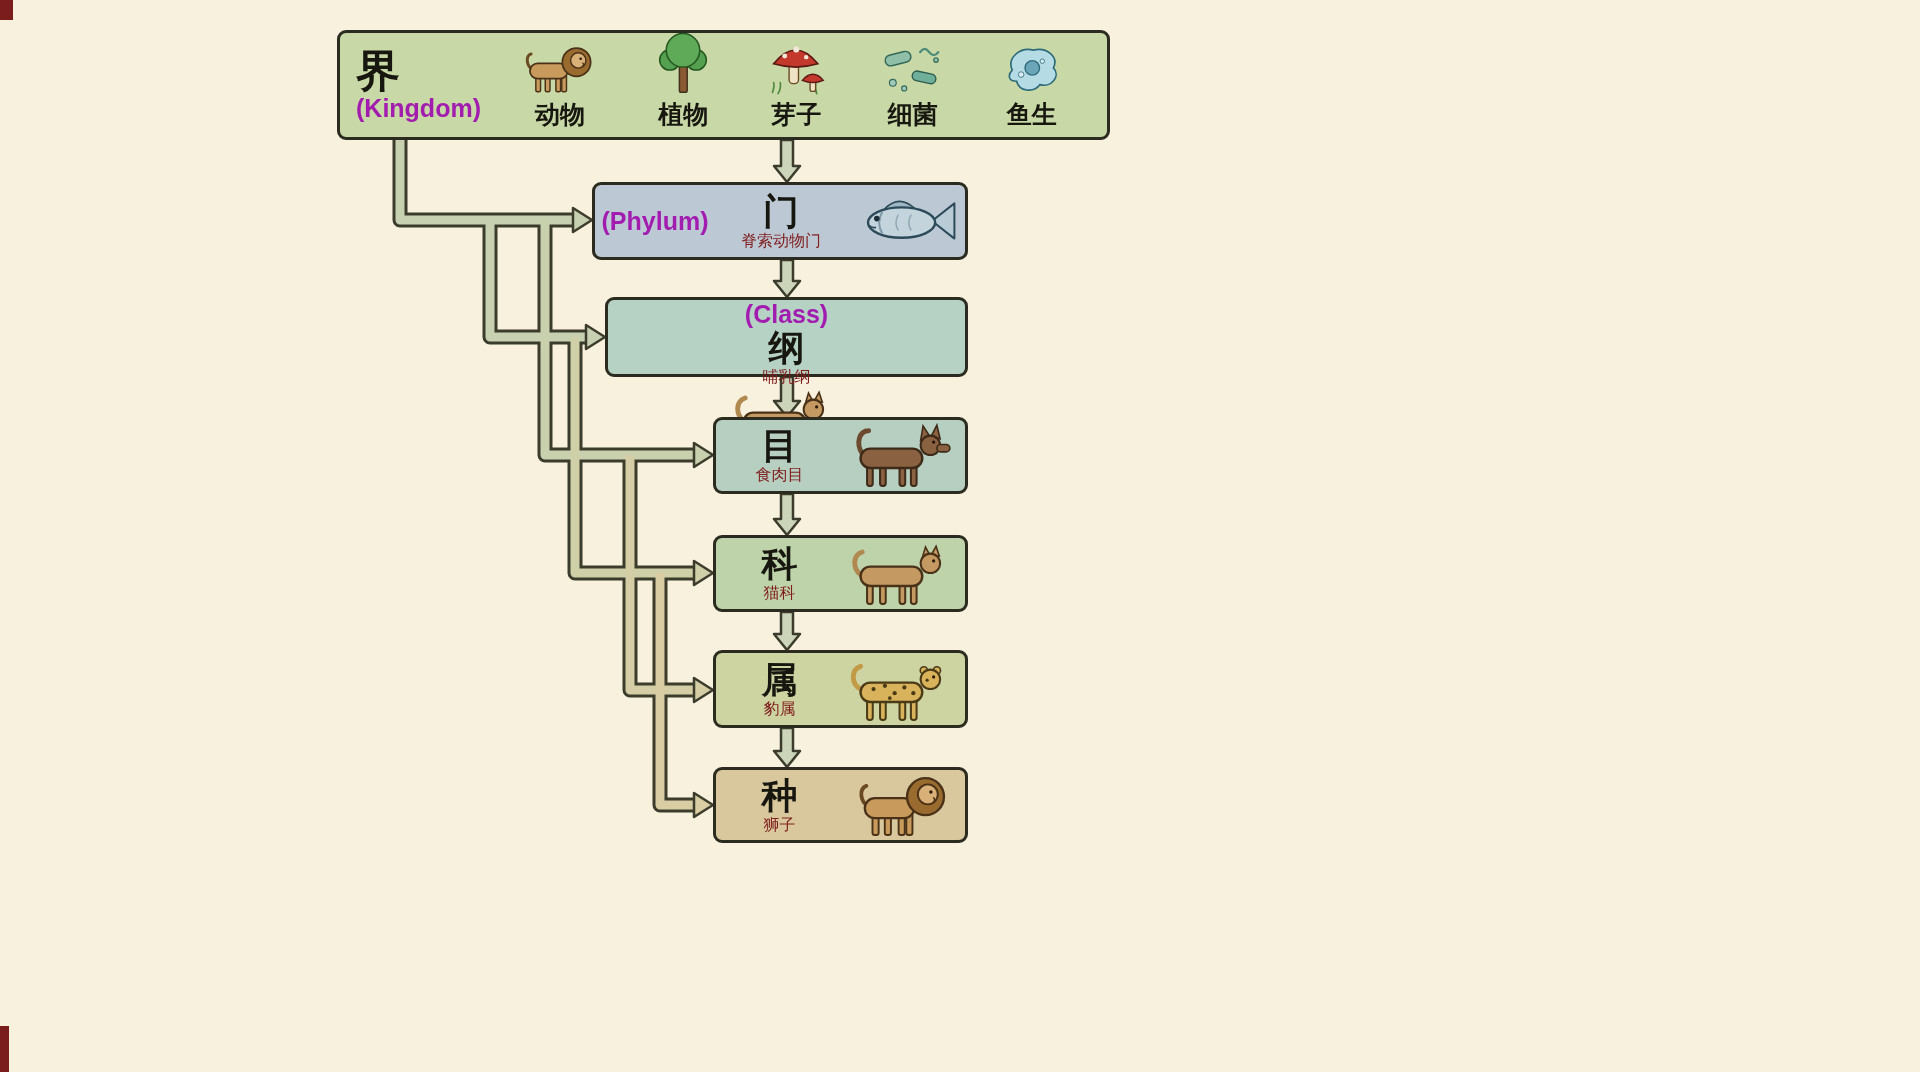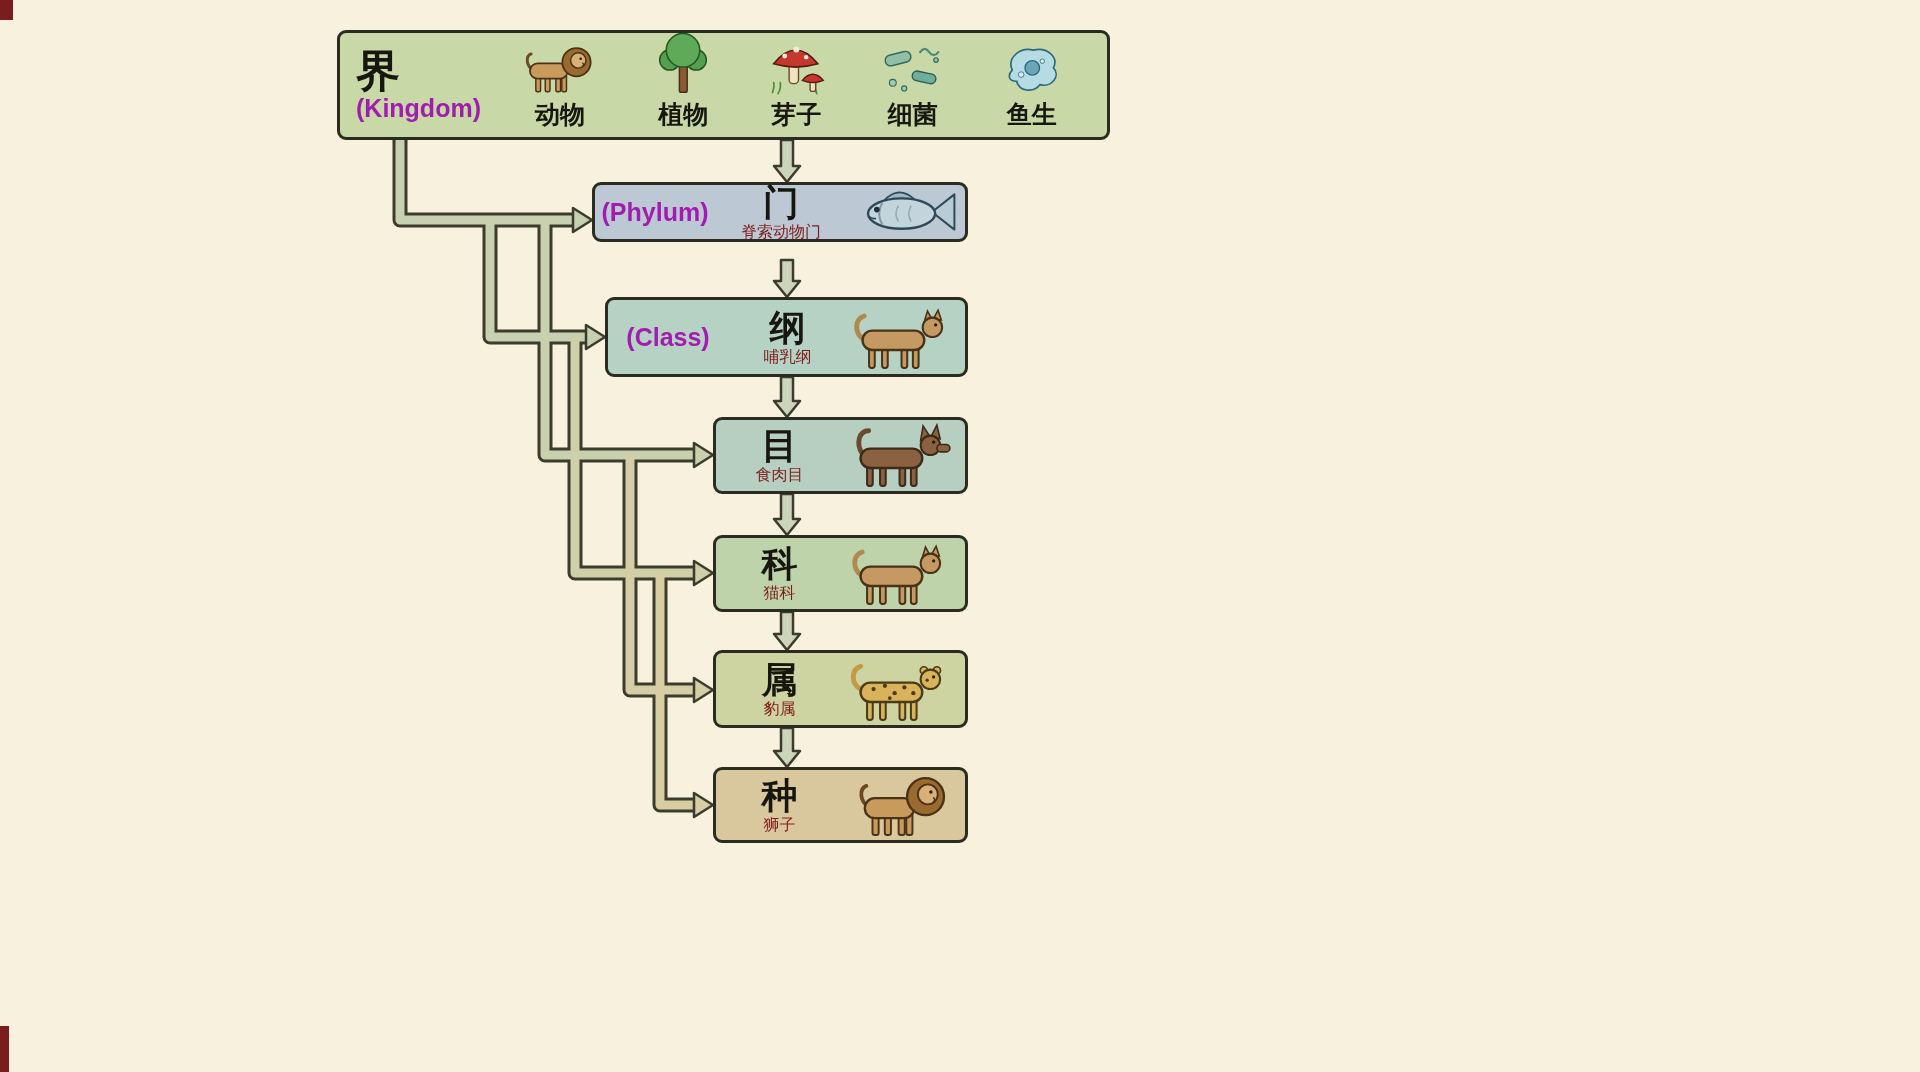--- a/index.html
+++ b/index.html
@@ -21,22 +21,22 @@
 
   .box {
     position:absolute;
     border:3px solid #2b2b20;
     border-radius:9px;
     display:flex;
     align-items:center;
     z-index:2;
   }
   .kingdom { left:337px; top:30px;  width:773px; height:110px; background:#c8d8a6; padding:0 16px; }
-  .phylum  { left:592px; top:182px; width:376px; height:60px;  background:#bcc9d4; }
-  .clazz   { left:605px; top:297px; width:363px; height:80px;  background:#b6d2c5; }
+  .phylum  { left:592px; top:182px; width:376px; height:78px;  background:#bcc9d4; }
+  .clazz   { left:605px; top:297px; width:363px; height:80px;  background:#b6d2c5;flex-direction:column; }
   .order   { left:713px; top:417px; width:255px; height:77px;  background:#b6cfc0; }
   .family  { left:713px; top:535px; width:255px; height:77px;  background:#bfd3aa; }
   .genus   { left:713px; top:650px; width:255px; height:78px;  background:#cdd3a1; }
   .species { left:713px; top:767px; width:255px; height:76px;  background:#d9c89e; }
 
   .hanzi { font-size:36px; font-weight:bold; color:#17170f; line-height:1.08; text-align:center; }
   .name  { font-size:16px; color:#7f1d1d; line-height:1.1; text-align:center; }
   .en    { font-size:25px; font-weight:bold; color:#a21caf; }
 
   .rank-label { width:138px; display:flex; flex-direction:column; justify-content:center; }

